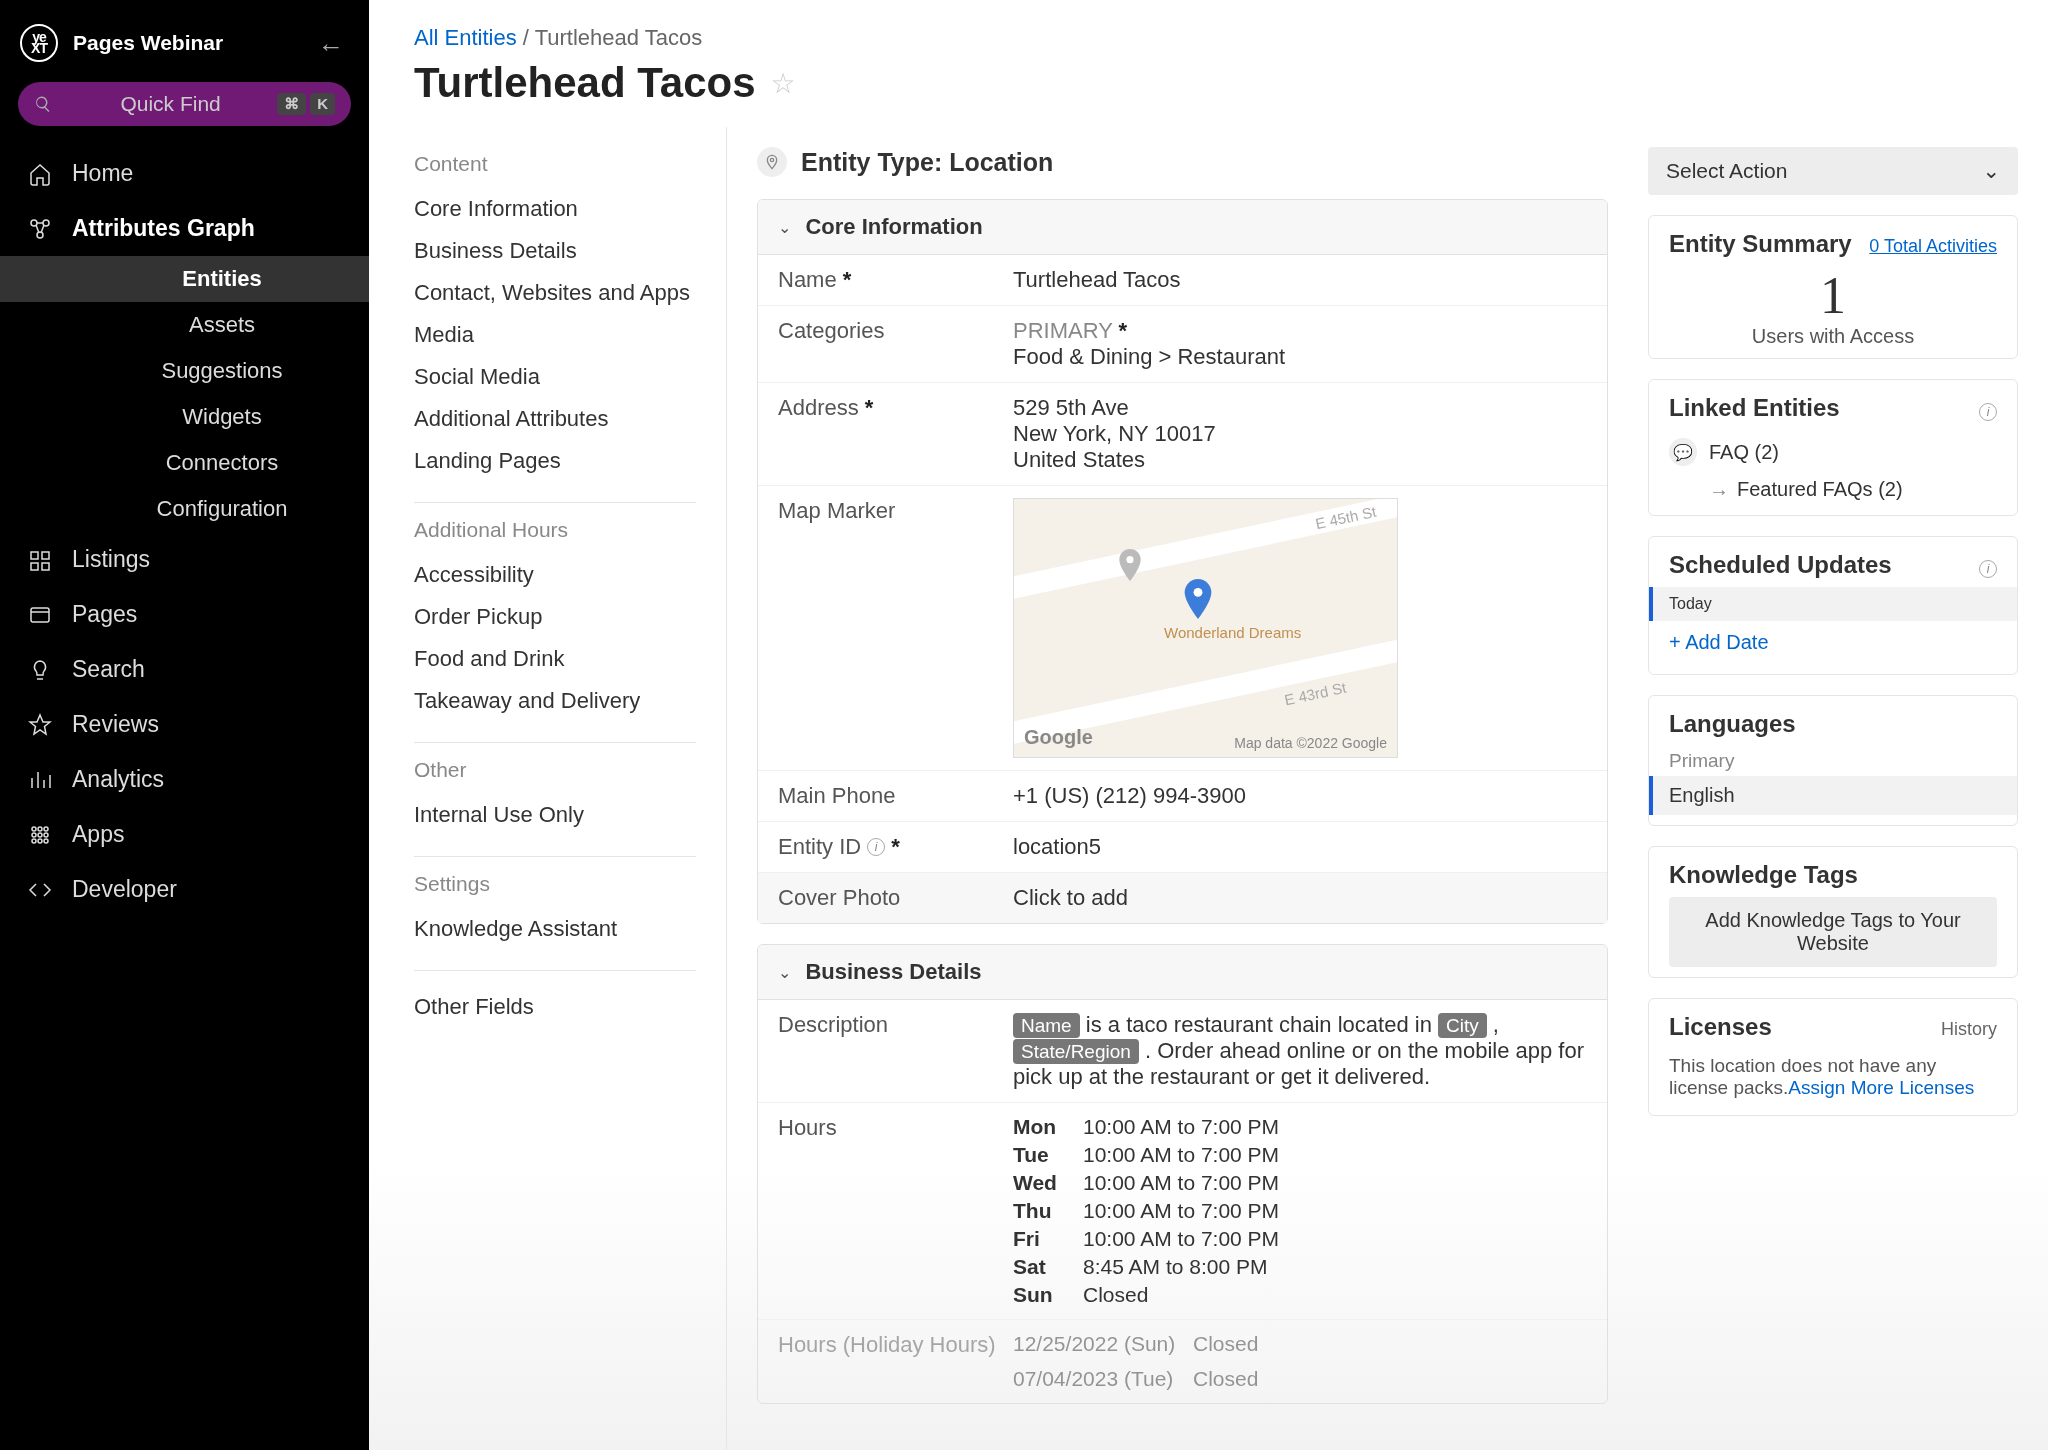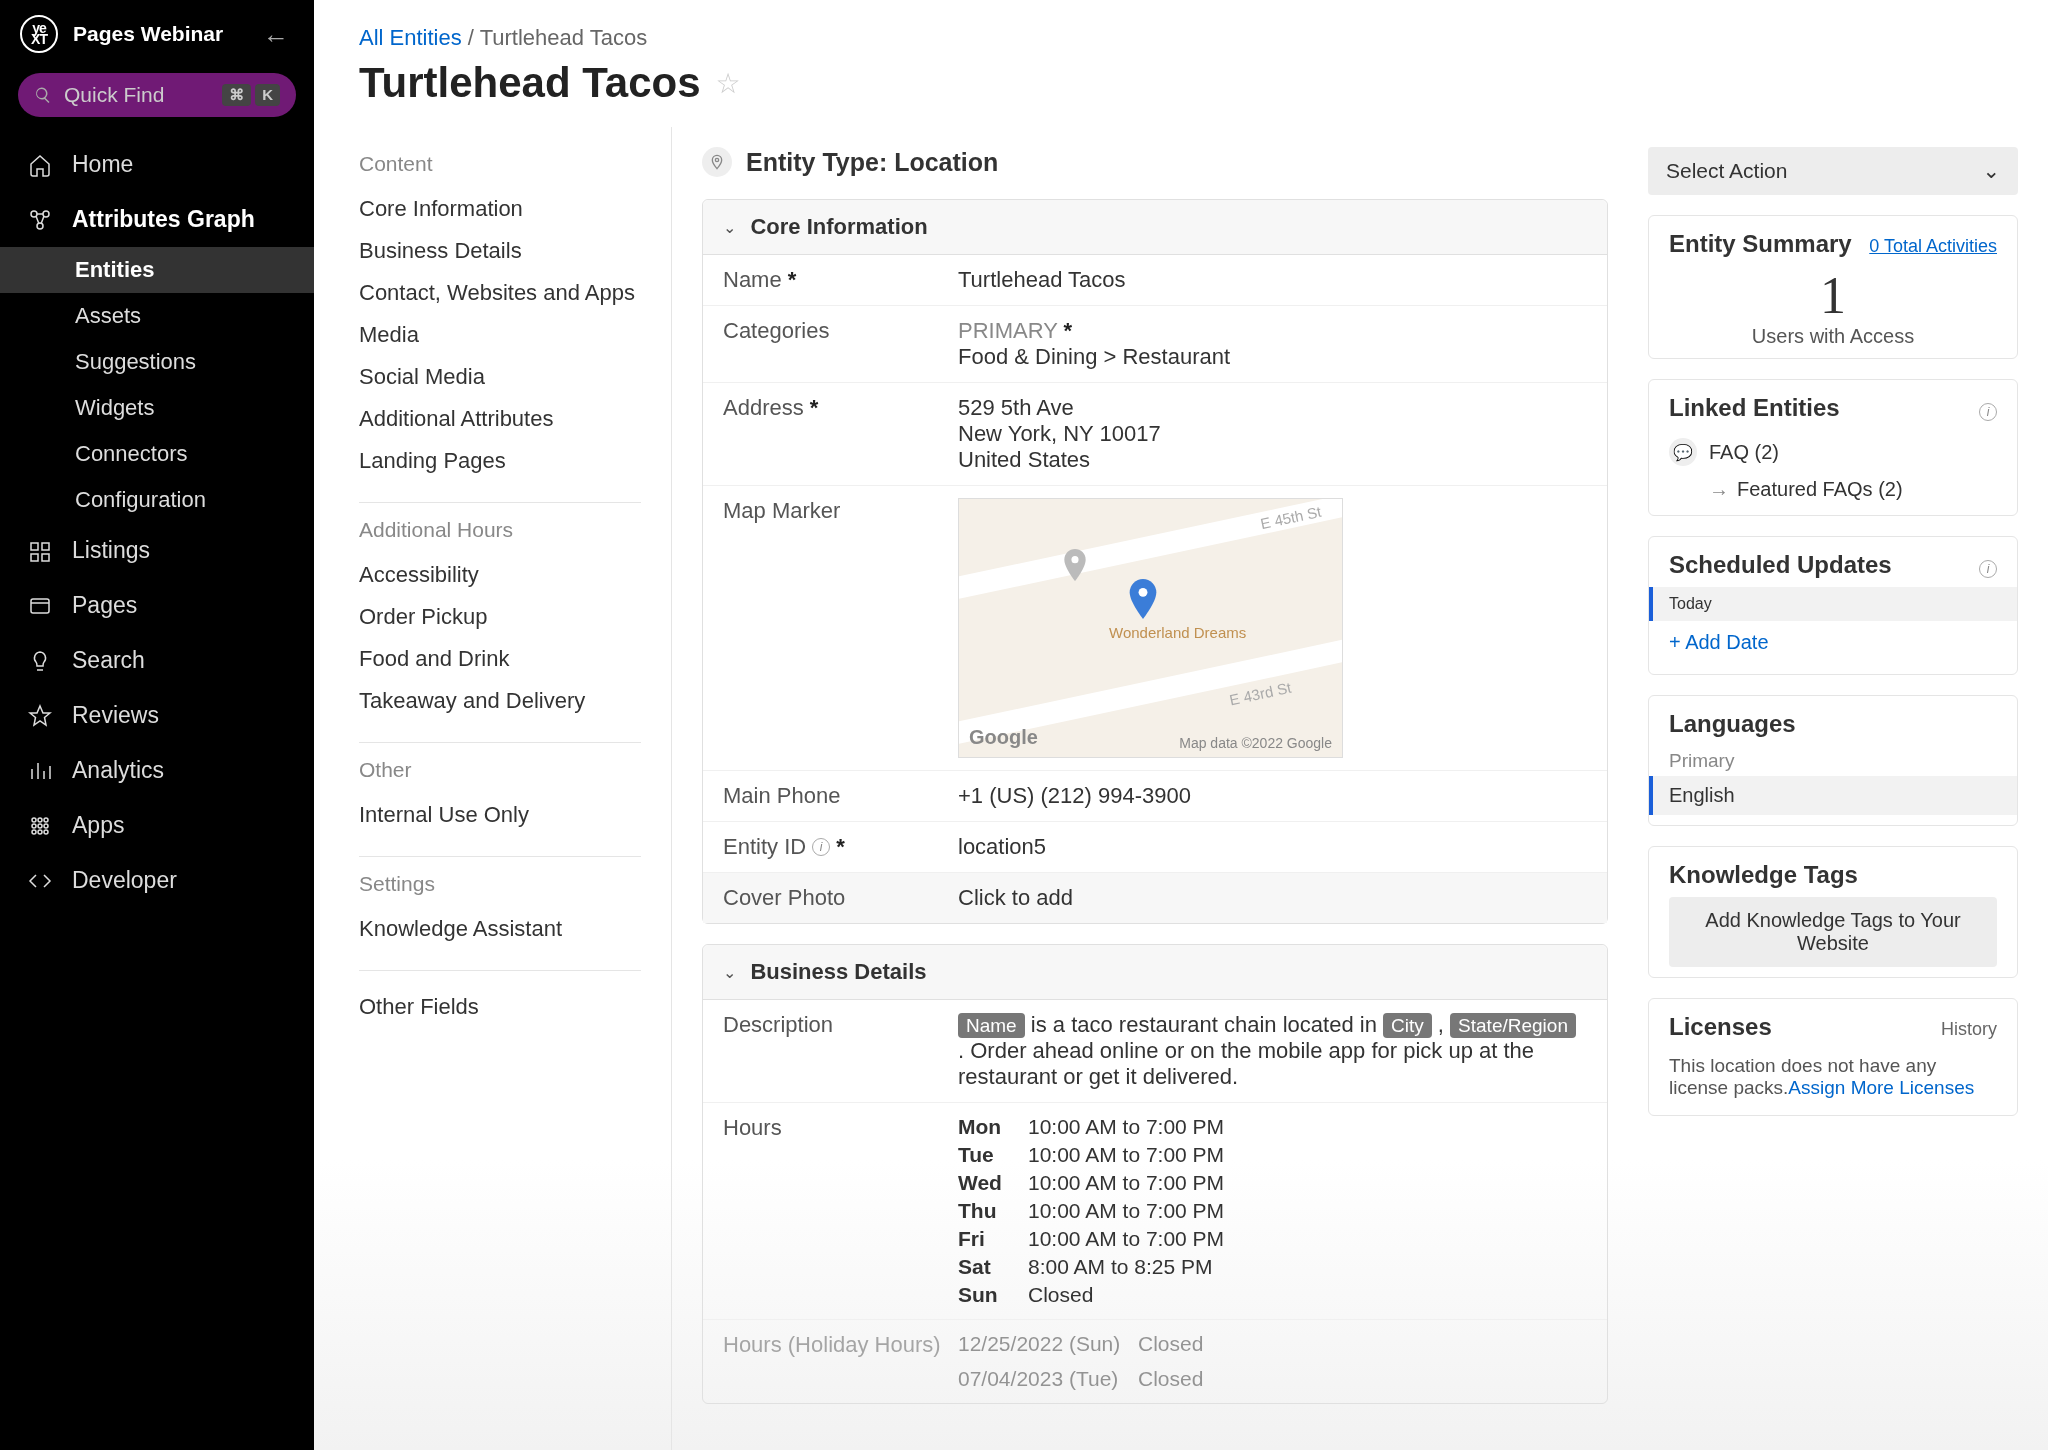--- a/index.html
+++ b/index.html
@@ -1,18 +1,18 @@
 <!DOCTYPE html>
 <html><head>
 <meta charset="utf-8">
 <style>
 * { box-sizing: border-box; margin: 0; padding: 0; }
 body { font-family: -apple-system, BlinkMacSystemFont, "Segoe UI", Arial, sans-serif; background: #fff; color: #333; height: 1450px; width: 2048px; overflow: hidden; }
 .app { display: flex; height: 100%; }
-.sidebar { width: 314px; background: #000; color: #fff; display: flex; flex-direction: column; padding: 15px 0; }
+.sidebar { width: 369px; background: #000; color: #fff; display: flex; flex-direction: column; padding: 24px 0; text-align: center; }
 .sidebar-header { display: flex; align-items: center; padding: 0 20px 20px; position: relative; }
 .logo { width: 38px; height: 38px; border: 2px solid #fff; border-radius: 50%; display: flex; align-items: center; justify-content: center; font-size: 14px; font-weight: 700; line-height: 0.8; flex-direction: column; }
 .logo-text { letter-spacing: -1px; }
 .workspace-name { margin-left: 15px; font-size: 21px; font-weight: 600; }
 .back-arrow { position: absolute; right: 25px; color: #aaa; font-size: 26px; cursor: pointer; }
 .quick-find { margin: 0 18px 20px; background: #701a75; border-radius: 25px; padding: 10px 16px; display: flex; align-items: center; }
 .quick-find svg { width: 18px; height: 18px; fill: #aaa; }
 .quick-find-text { flex: 1; margin-left: 12px; color: #ccc; font-size: 21px; }
 .kbd-group { display: flex; gap: 4px; }
 .kbd { background: #444; color: #ccc; padding: 2px 7px; border-radius: 4px; font-size: 15px; font-weight: 600; }
@@ -321,21 +321,21 @@
                   <div>10:00 AM to 7:00 PM</div>
                   <div class="hours-day">Tue</div>
                   <div>10:00 AM to 7:00 PM</div>
                   <div class="hours-day">Wed</div>
                   <div>10:00 AM to 7:00 PM</div>
                   <div class="hours-day">Thu</div>
                   <div>10:00 AM to 7:00 PM</div>
                   <div class="hours-day">Fri</div>
                   <div>10:00 AM to 7:00 PM</div>
                   <div class="hours-day">Sat</div>
-                  <div>8:00 AM to 8:25 PM</div>
+                  <div>8:45 AM to 8:00 PM</div>
                   <div class="hours-day">Sun</div>
                   <div>Closed</div>
                 </div>
             </div>
           </div>
           <div class="field-row" style="opacity:0.5;">
             <div class="field-label">Hours (Holiday Hours)</div>
             <div class="field-value">
               <div class="holiday-grid" id="holiday-grid">
                   <div>12/25/2022 (Sun)</div>

